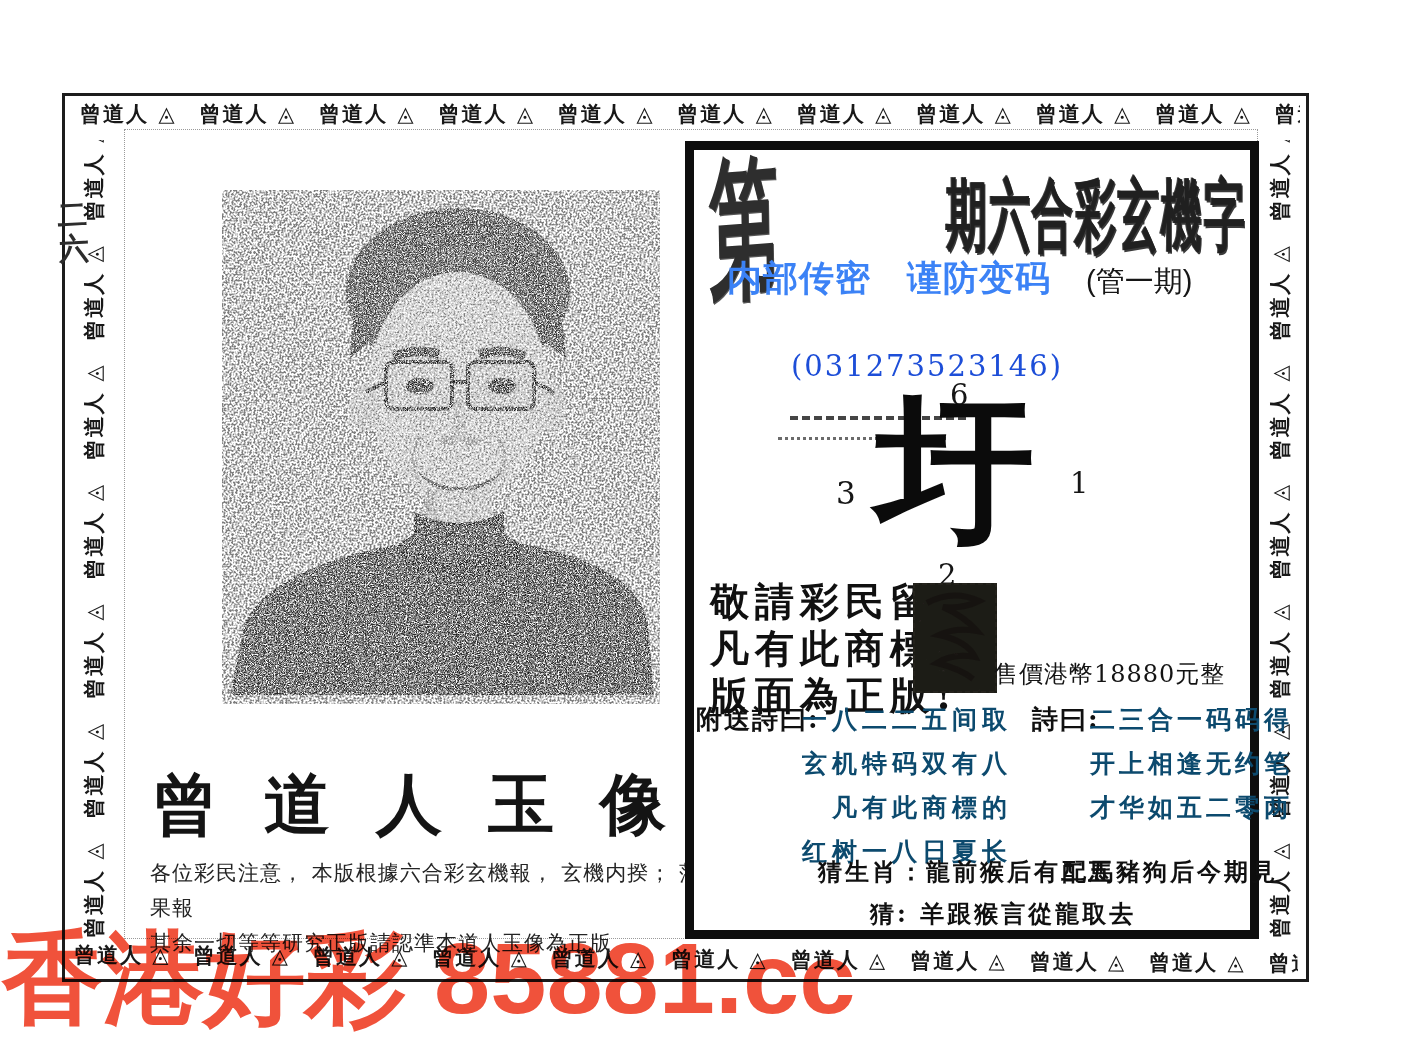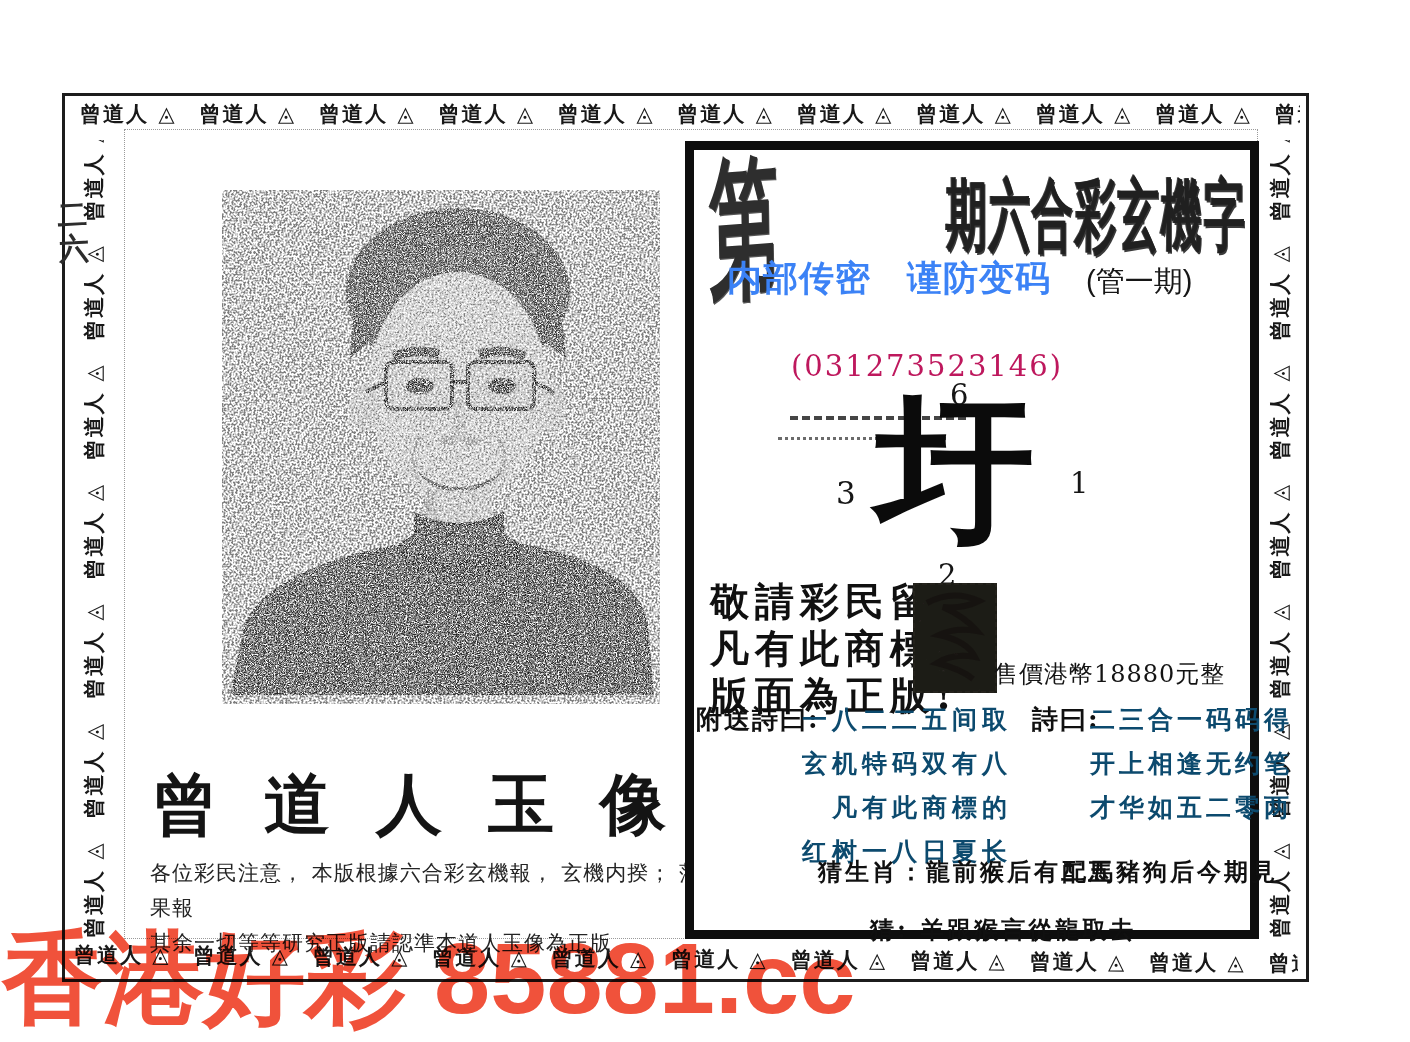--- a/index.html
+++ b/index.html
@@ -65,21 +65,21 @@
     transform:scale(0.60,1.32) rotate(-2deg);transform-origin:top left;
     text-shadow:1px 1px 0 #555;line-height:1;
   }
   .panel-title{
     left:252px;top:14px;font-size:41px;font-weight:bold;color:#202020;
     letter-spacing:2px;transform:scaleY(1.9);transform-origin:top left;
     text-shadow:1px 1px 0 #3a3a3a, -1px 0 0 #444;white-space:nowrap;
   }
   .subtitle{font-size:35px;font-weight:bold;letter-spacing:1px;color:#3b82f6;white-space:nowrap;}
   .issue-note{left:392px;top:112px;font-size:29px;font-weight:normal;color:#161616;}
-  .serial{left:97px;top:199px;font-size:29px;letter-spacing:2px;color:#be185d;}
+  .serial{left:97px;top:199px;font-size:29px;letter-spacing:2px;color:#1d4ed8;}
   .hint-num{font-size:29px;color:#161616;}
   .dash-row1{left:96px;top:266px;width:176px;border-top:4px dashed #454545;}
   .dash-row2{left:84px;top:287px;width:168px;border-top:3px dotted #6b6b6b;}
   .mystery-char{
     left:182px;top:240px;font-size:158px;font-weight:900;line-height:1;
     color:#0b0b0b;letter-spacing:0;
   }
   .notice{
     left:16px;top:428px;font-size:39px;line-height:47px;letter-spacing:6px;
     color:#101010;font-weight:bold;white-space:nowrap;
@@ -233,18 +233,18 @@
   <div class="abs poem-col serif" style="left:396px;top:548px;letter-spacing:4px;">
     <div>二三合一码码得</div>
     <div>开上相逢无约笔</div>
     <div>才华如五二零两</div>
   </div>
 
   <div class="abs zodiac serif" style="left:124px;top:706px;">
     <span>猜生肖：</span><span>龍前猴后有二五</span>
   </div>
   <div class="abs zodiac serif" style="left:368px;top:706px;">配馬豬狗后今期見</div>
-  <div class="abs zodiac serif" style="left:176px;top:748px;margin-top:16px;">
+  <div class="abs zodiac serif" style="left:176px;top:748px;">
     <span>猜:</span>&nbsp;<span>羊跟猴言從龍取去</span>
   </div>
 </div>
 
 <div class="abs watermark">香港好彩 85881.cc</div>
 
 </body></html>

